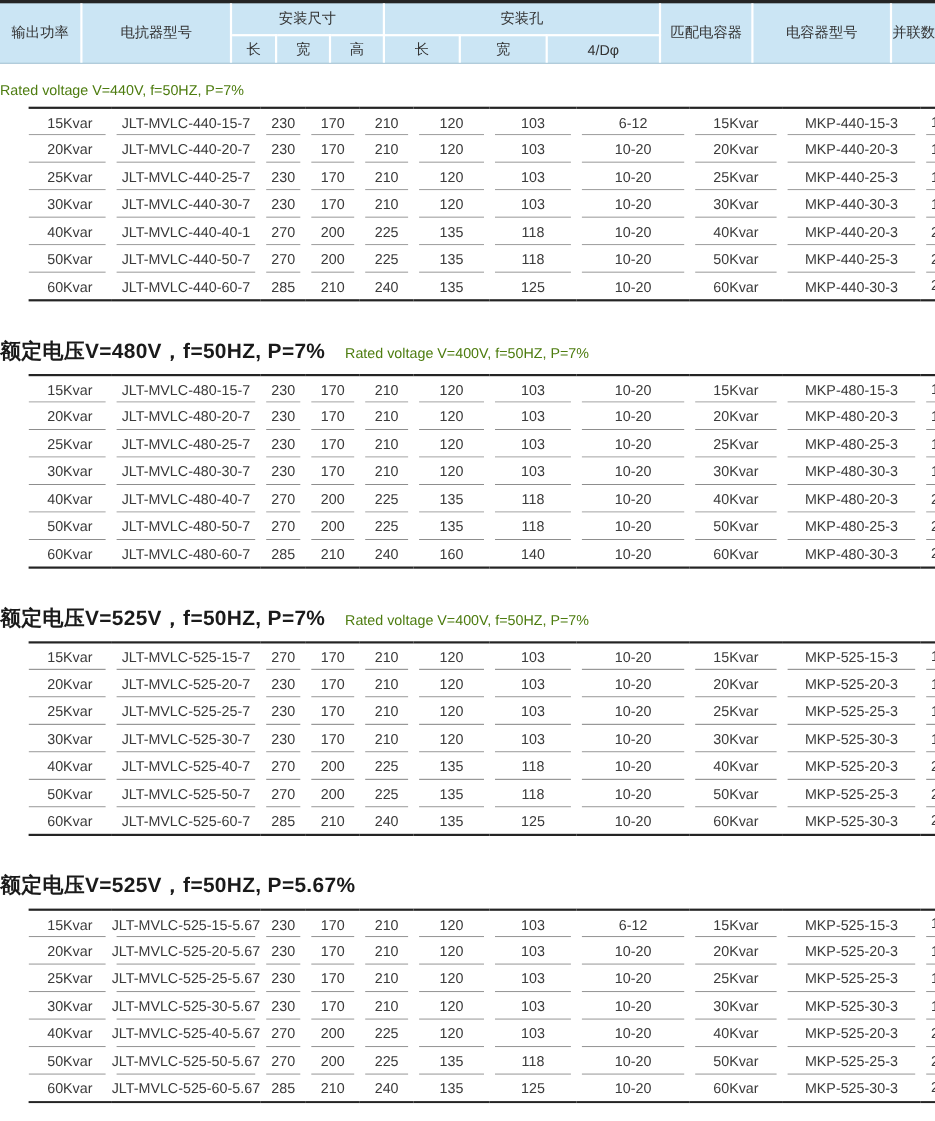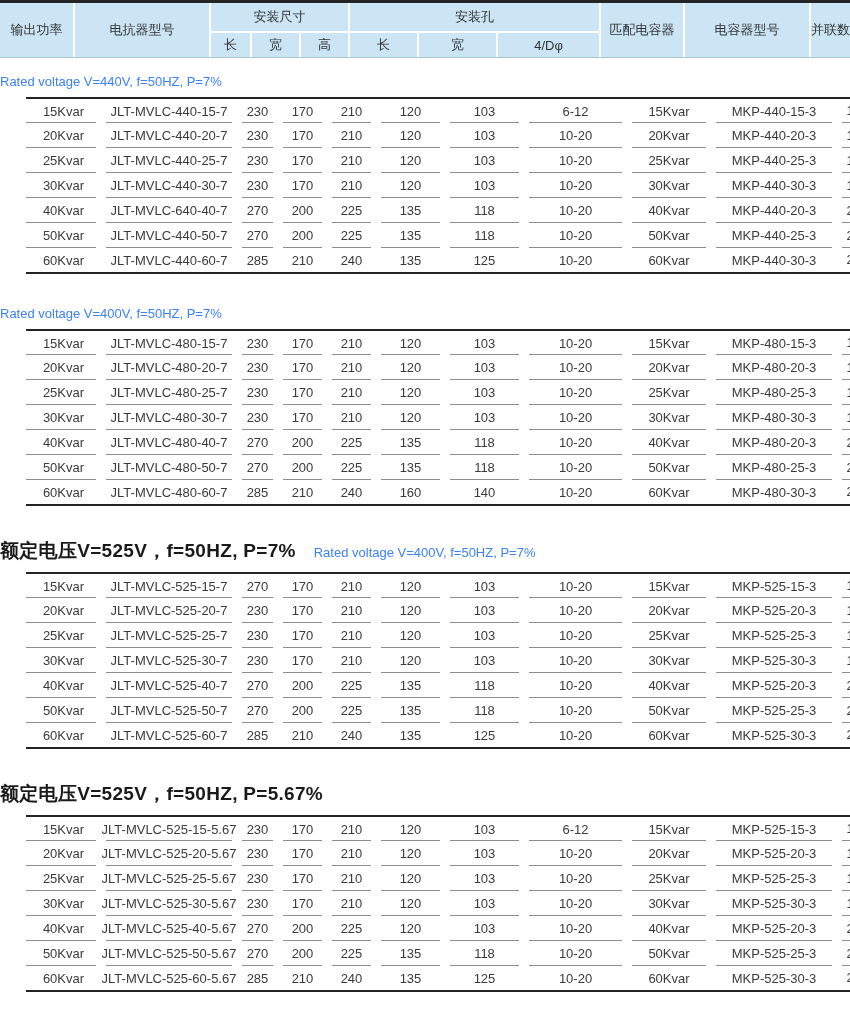--- a/index.html
+++ b/index.html
@@ -49,21 +49,21 @@
     margin: 32px 0 8px 0;
   }
   .spec-section:first-child .section-title { margin-top: 16px; }
   .title-zh {
     font-size: 19px;
     font-weight: bold;
     color: #1a1a1a;
     letter-spacing: 0.3px;
     white-space: nowrap;
   }
-  .title-en { font-size: 13px; color: #3b82f6; white-space: nowrap; }
+  .title-en { font-size: 13px; color: #4d7c0f; white-space: nowrap; }
 
   .body-table {
     border-collapse: collapse;
     border-top: 2px solid var(--dark-line);
     border-bottom: 2px solid var(--dark-line);
     margin-left: 26px;
   }
   .body-table td {
     position: relative;
     height: 25px;
@@ -191,21 +191,21 @@
               <td>210</td>
               <td>120</td>
               <td>103</td>
               <td>10-20</td>
               <td>30Kvar</td>
               <td>MKP-440-30-3</td>
               <td>1台</td>
             </tr>
             <tr>
               <td>40Kvar</td>
-              <td>JLT-MVLC-640-40-7</td>
+              <td>JLT-MVLC-440-40-1</td>
               <td>270</td>
               <td>200</td>
               <td>225</td>
               <td>135</td>
               <td>118</td>
               <td>10-20</td>
               <td>40Kvar</td>
               <td>MKP-440-20-3</td>
               <td>2台</td>
             </tr>
@@ -234,20 +234,21 @@
               <td>60Kvar</td>
               <td>MKP-440-30-3</td>
               <td>2台</td>
             </tr>
           </tbody>
       </table>
     </div>
 
     <div class="spec-section">
       <div class="section-title">
+        <span class="title-zh">额定电压V=480V，f=50HZ, P=7%</span>
         <span class="title-en">Rated voltage V=400V, f=50HZ, P=7%</span>
       </div>
       <table class="body-table">
         <colgroup>
           <col class="c1">
             <col class="c2">
             <col class="c3">
             <col class="c4">
             <col class="c5">
           <col class="c6">

